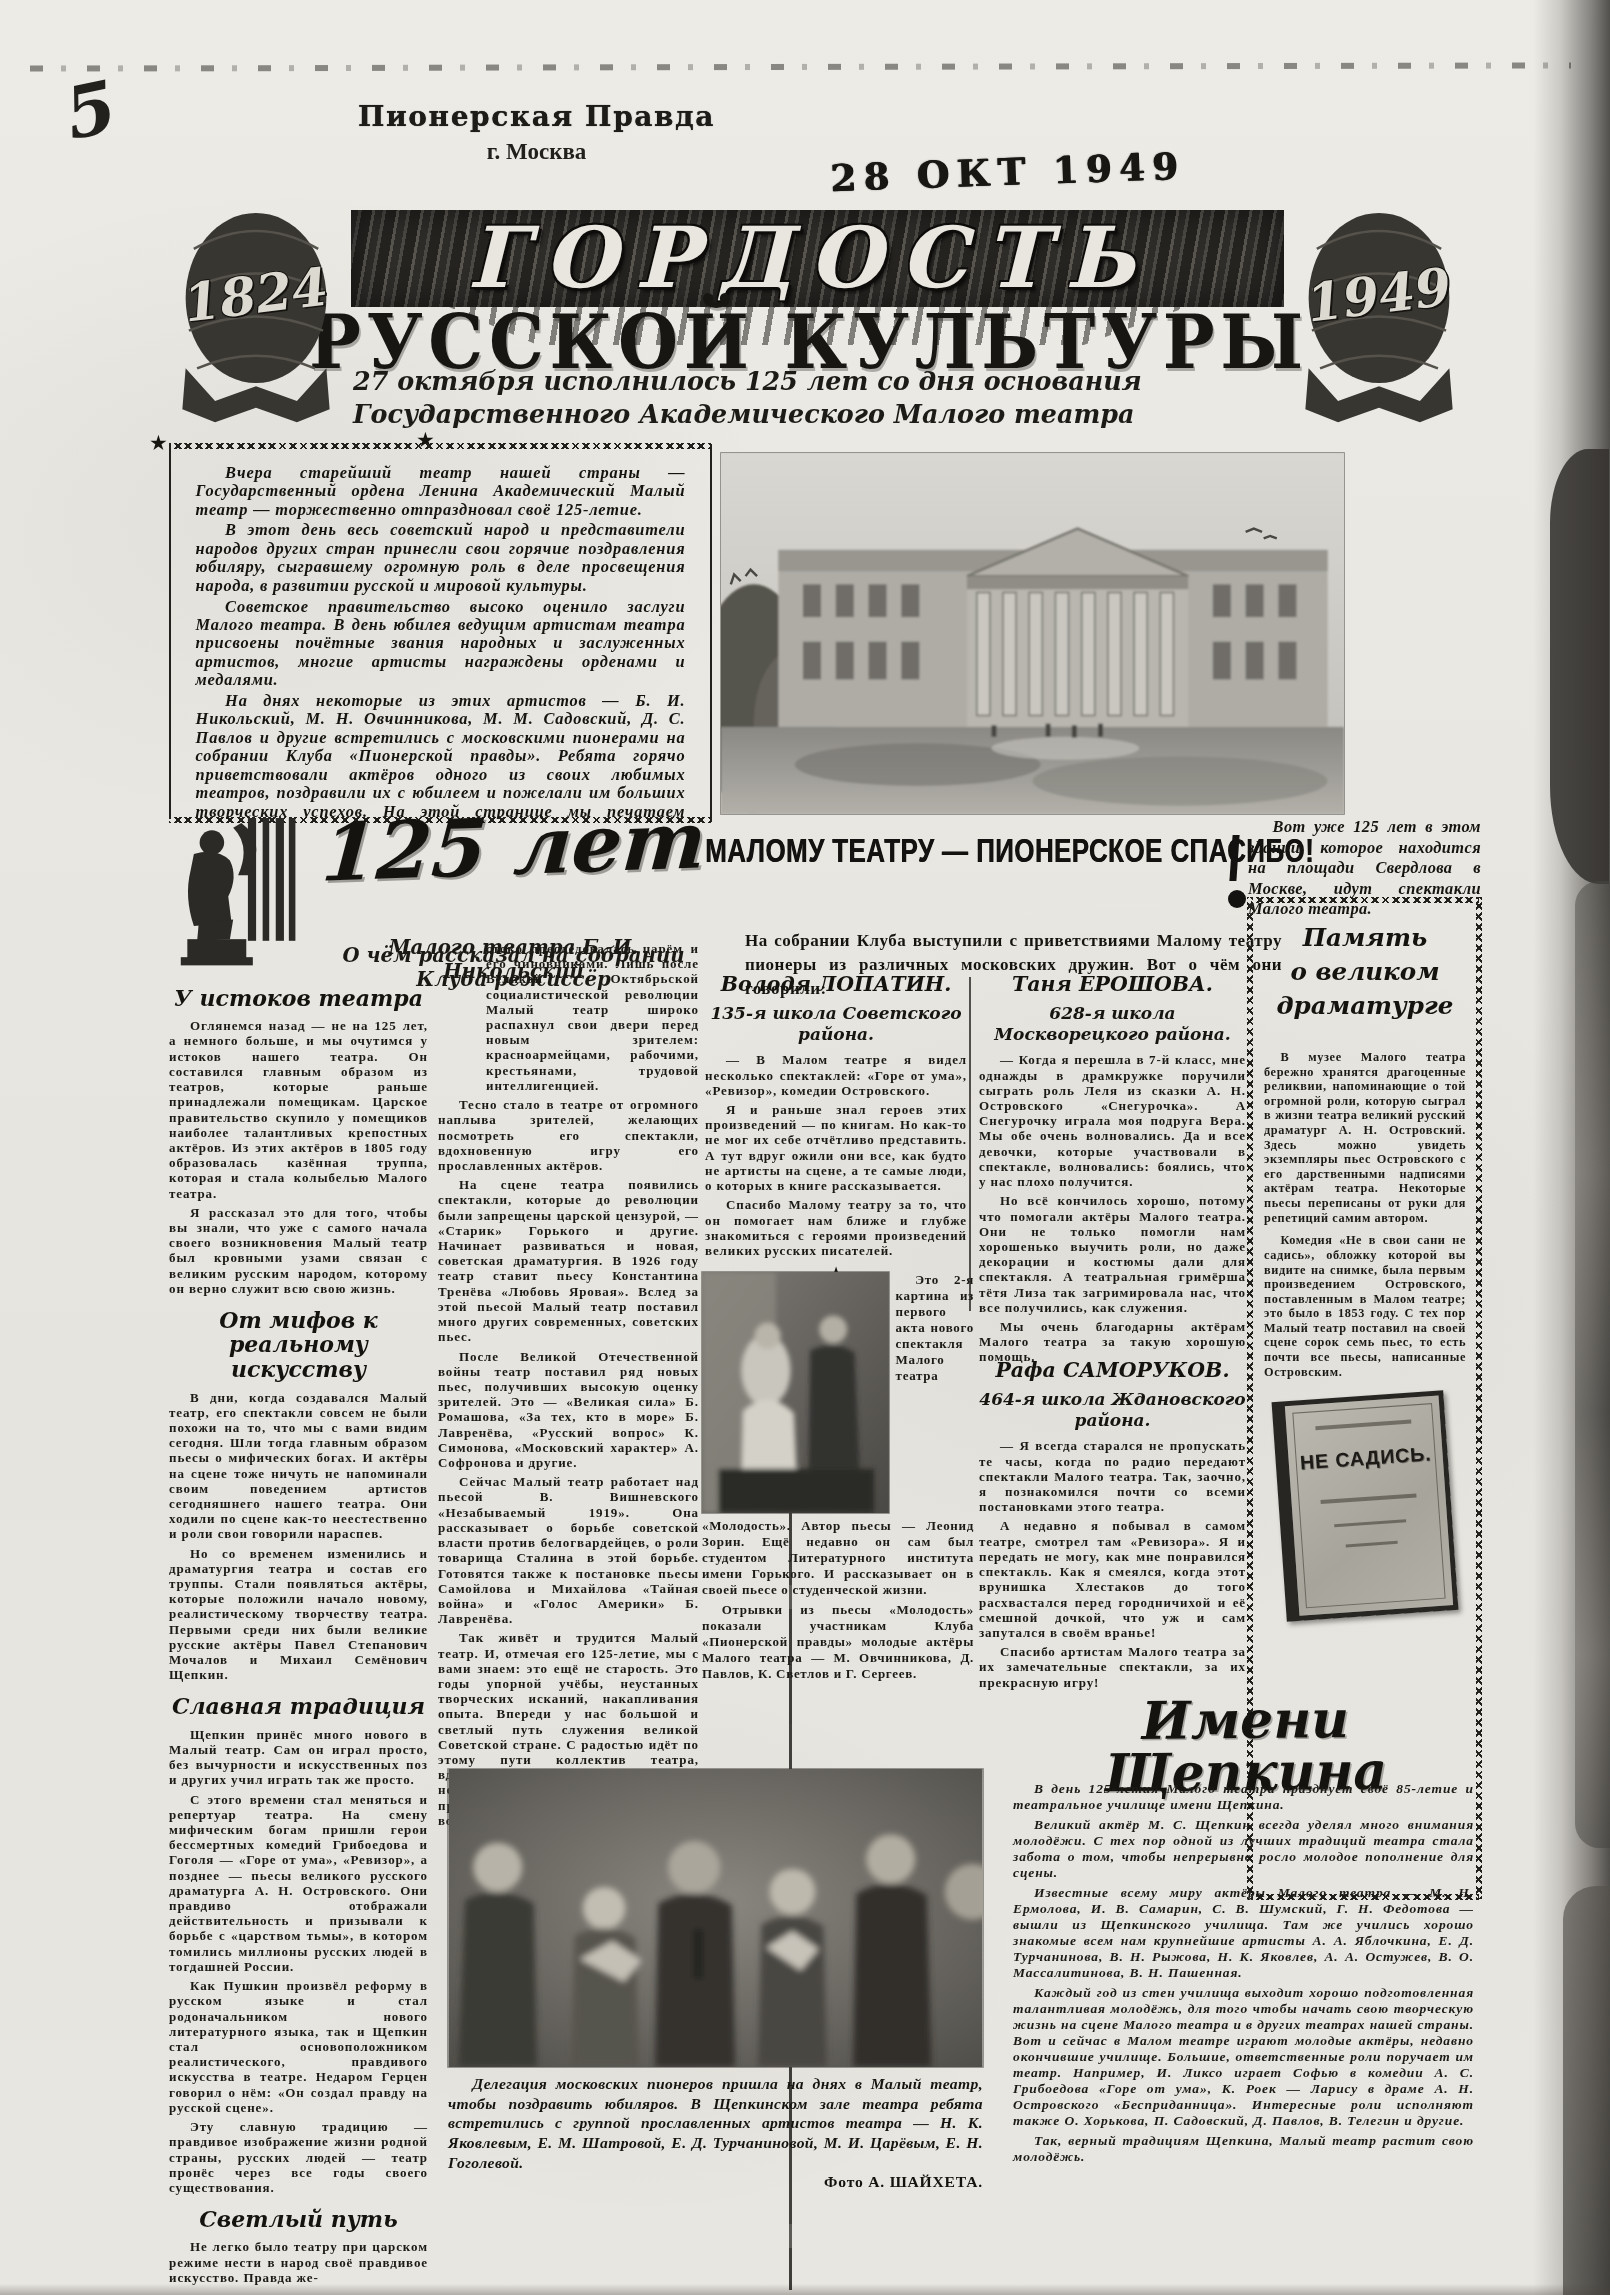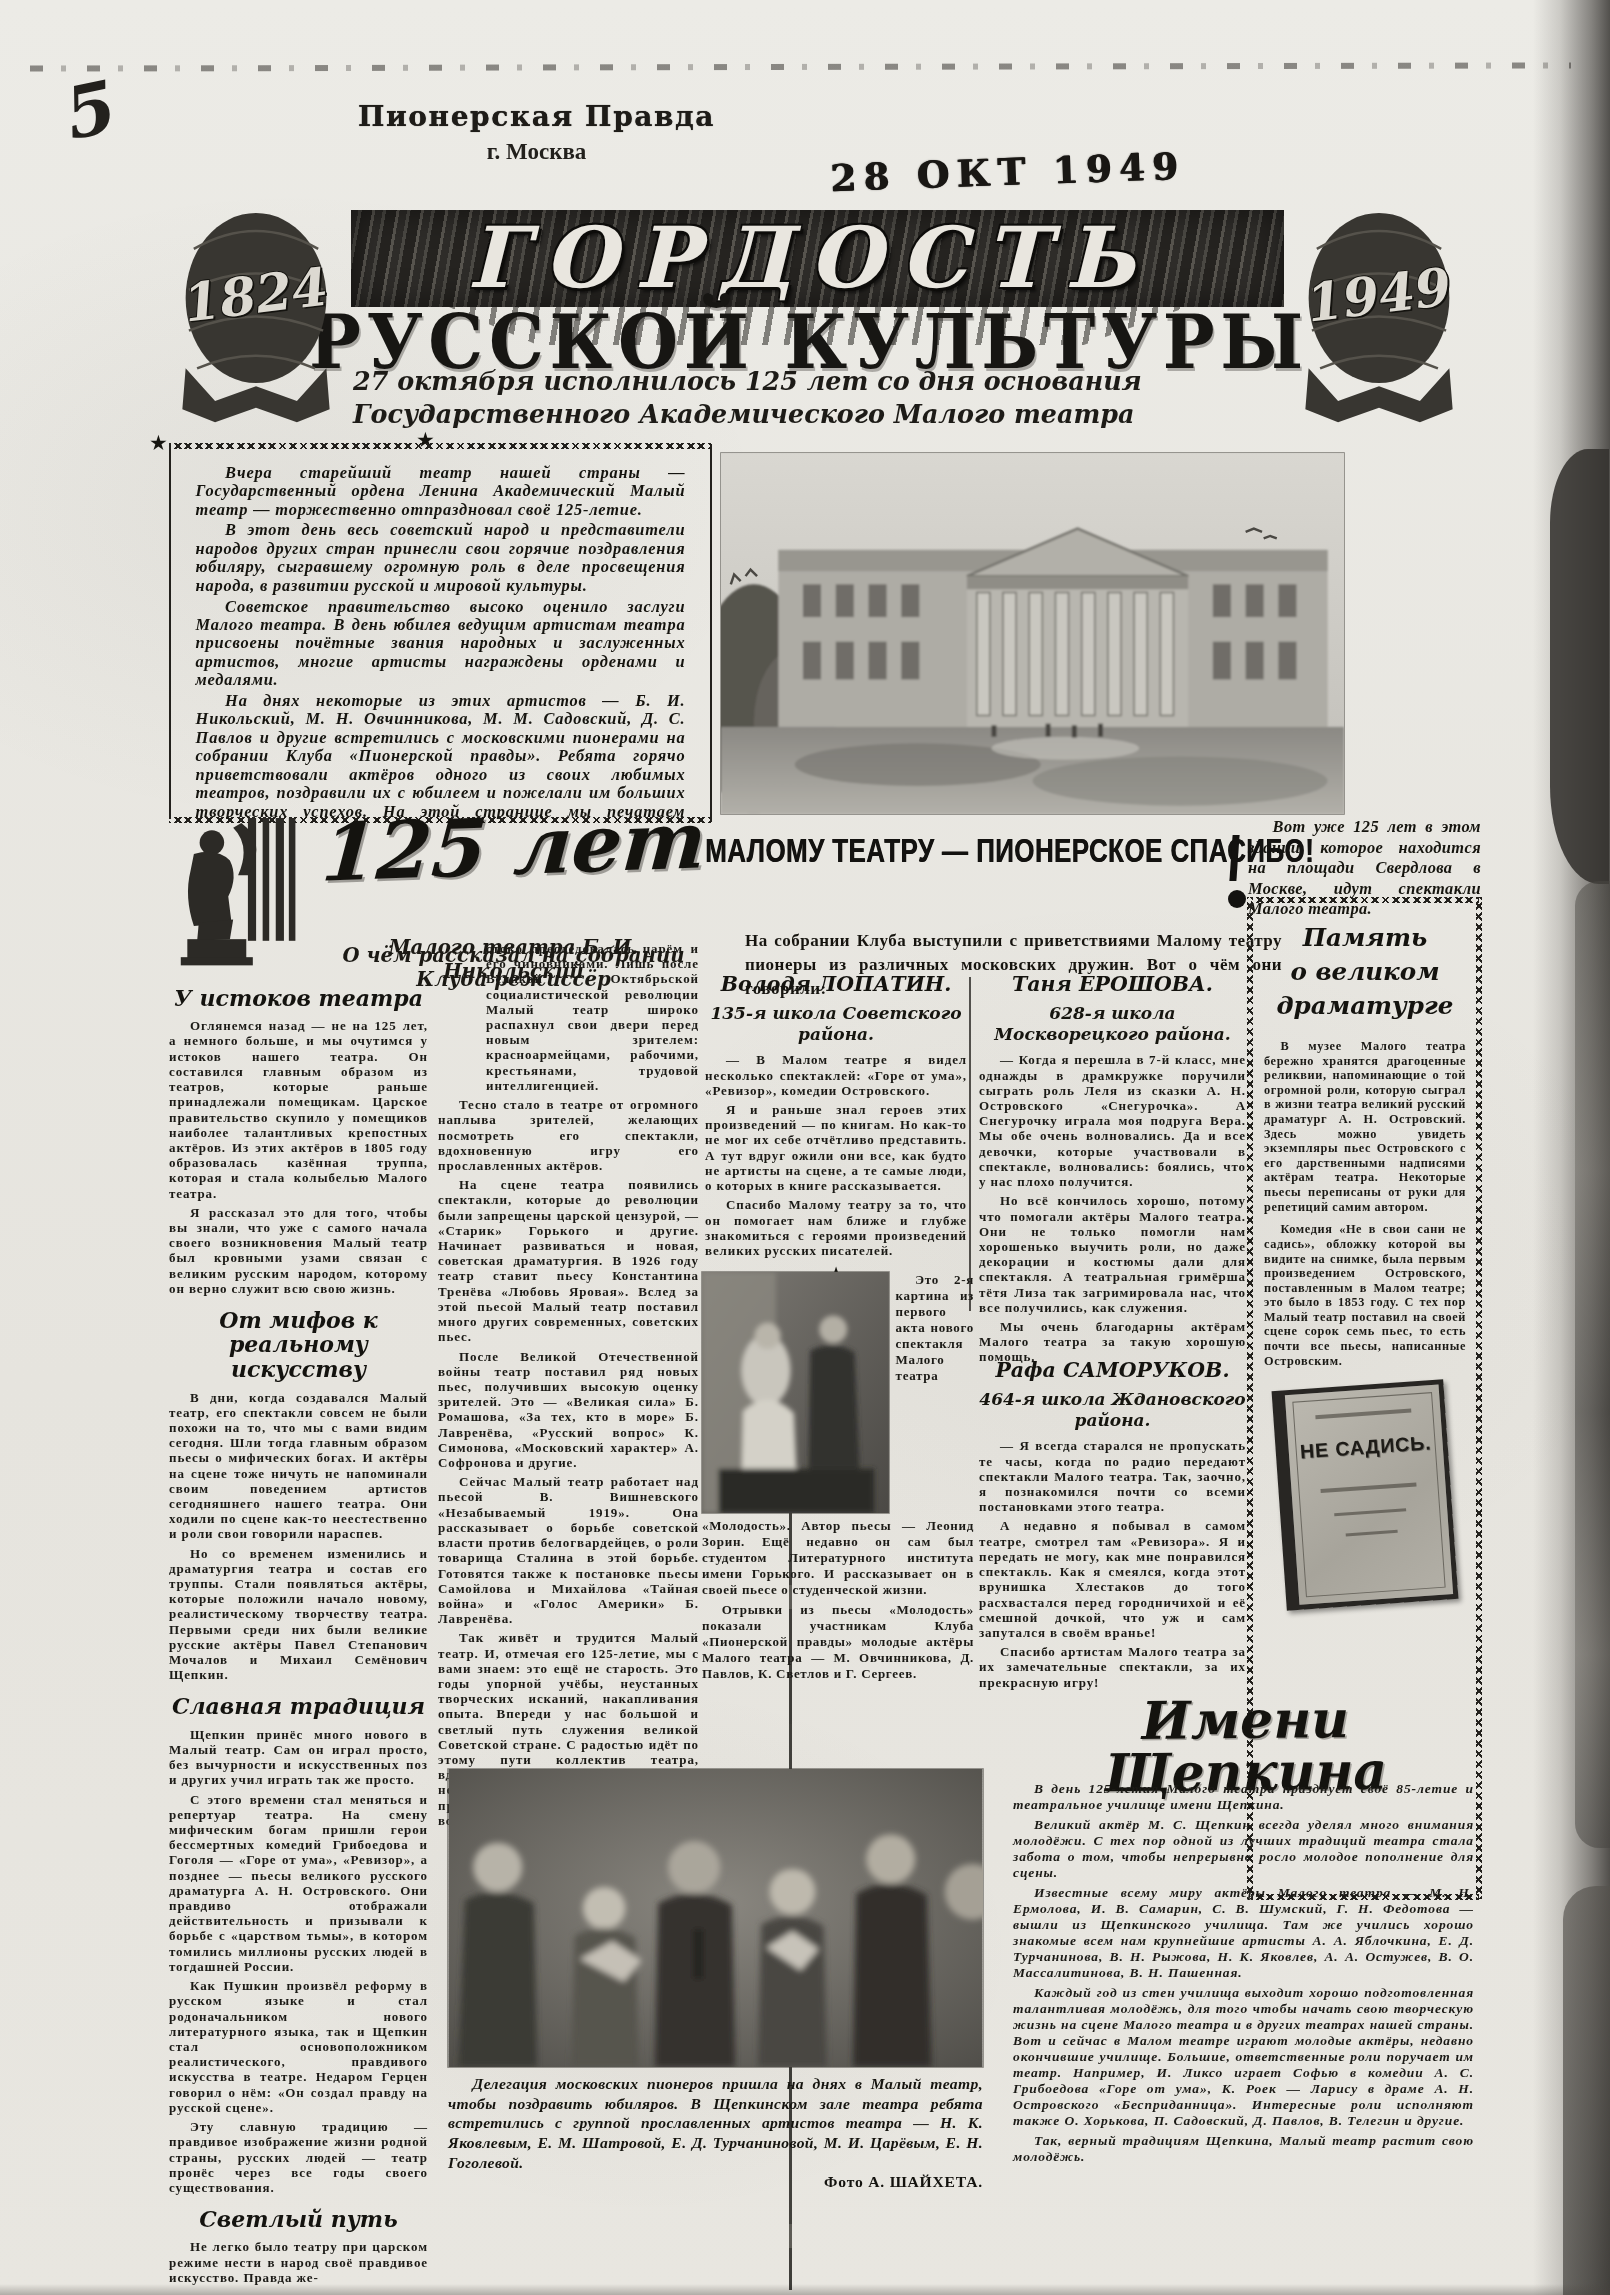--- a/index.html
+++ b/index.html
@@ -344,21 +344,21 @@
       </div>
   </div>
 
   <div class="abs wavy-h" style="left:1251px;top:897px;width:228px;"></div>
   <div class="abs wavy-h" style="left:1251px;top:1894px;width:228px;"></div>
   <div class="abs wavy-v" style="left:1247px;top:897px;height:1002px;"></div>
   <div class="abs wavy-v" style="left:1476px;top:897px;height:1002px;"></div>
   <div class="abs membox">
     <div class="mem-h">Память</div>
     <div class="mem-h">о великом</div>
-    <div class="mem-h" style="margin-bottom:16px;">драматурге</div>
+    <div class="mem-h" style="margin-bottom:27px;">драматурге</div>
     <div>
         <p class="mem-para">В музее Малого театра бережно хранятся драгоценные реликвии, напоминающие о той огромной роли, которую сыграл в жизни театра великий русский драматург А. Н. Островский. Здесь можно увидеть экземпляры пьес Островского с его дарственными надписями актёрам театра. Некоторые пьесы переписаны от руки для репетиций самим автором.</p>
         <p class="mem-para">Комедия «Не в свои сани не садись», обложку которой вы видите на снимке, была первым произведением Островского, поставленным в Малом театре; это было в 1853 году. С тех пор Малый театр поставил на своей сцене сорок семь пьес, то есть почти все пьесы, написанные Островским.</p>
       </div>
     <div class="book grainy">
       <div class="book-inner">
         <div class="book-smudge" style="margin-top:14.8px;"></div>
         <div class="book-title">НЕ САДИСЬ.</div>
         <div class="book-smudge" style="margin-top:28px;"></div>
         <div class="book-smudge" style="margin:21px 33px 0;"></div>

